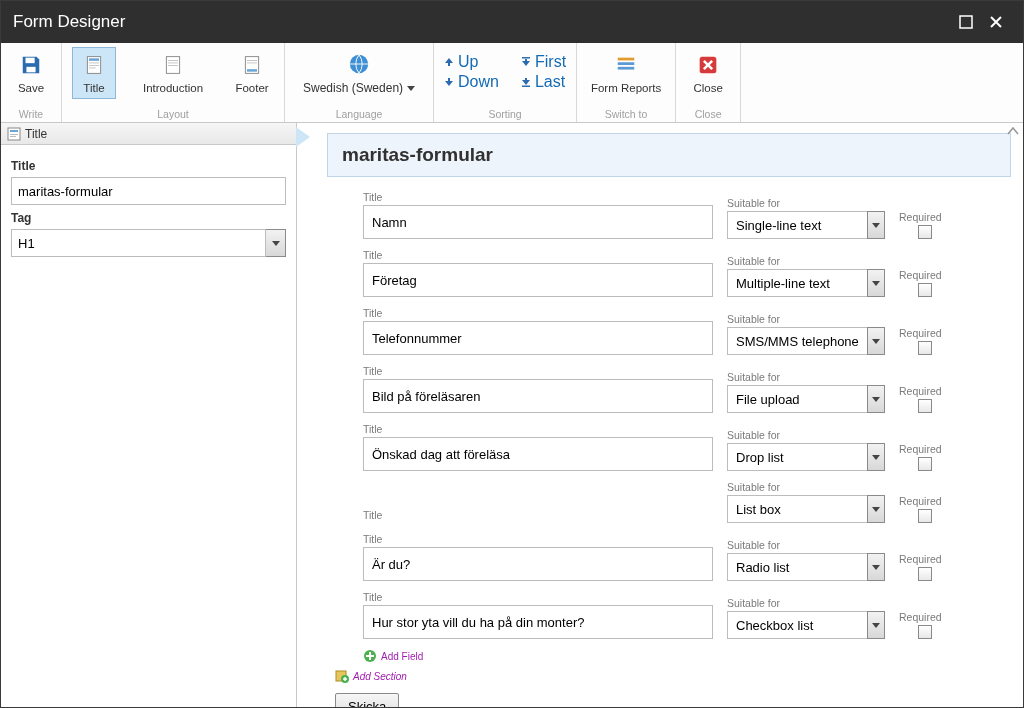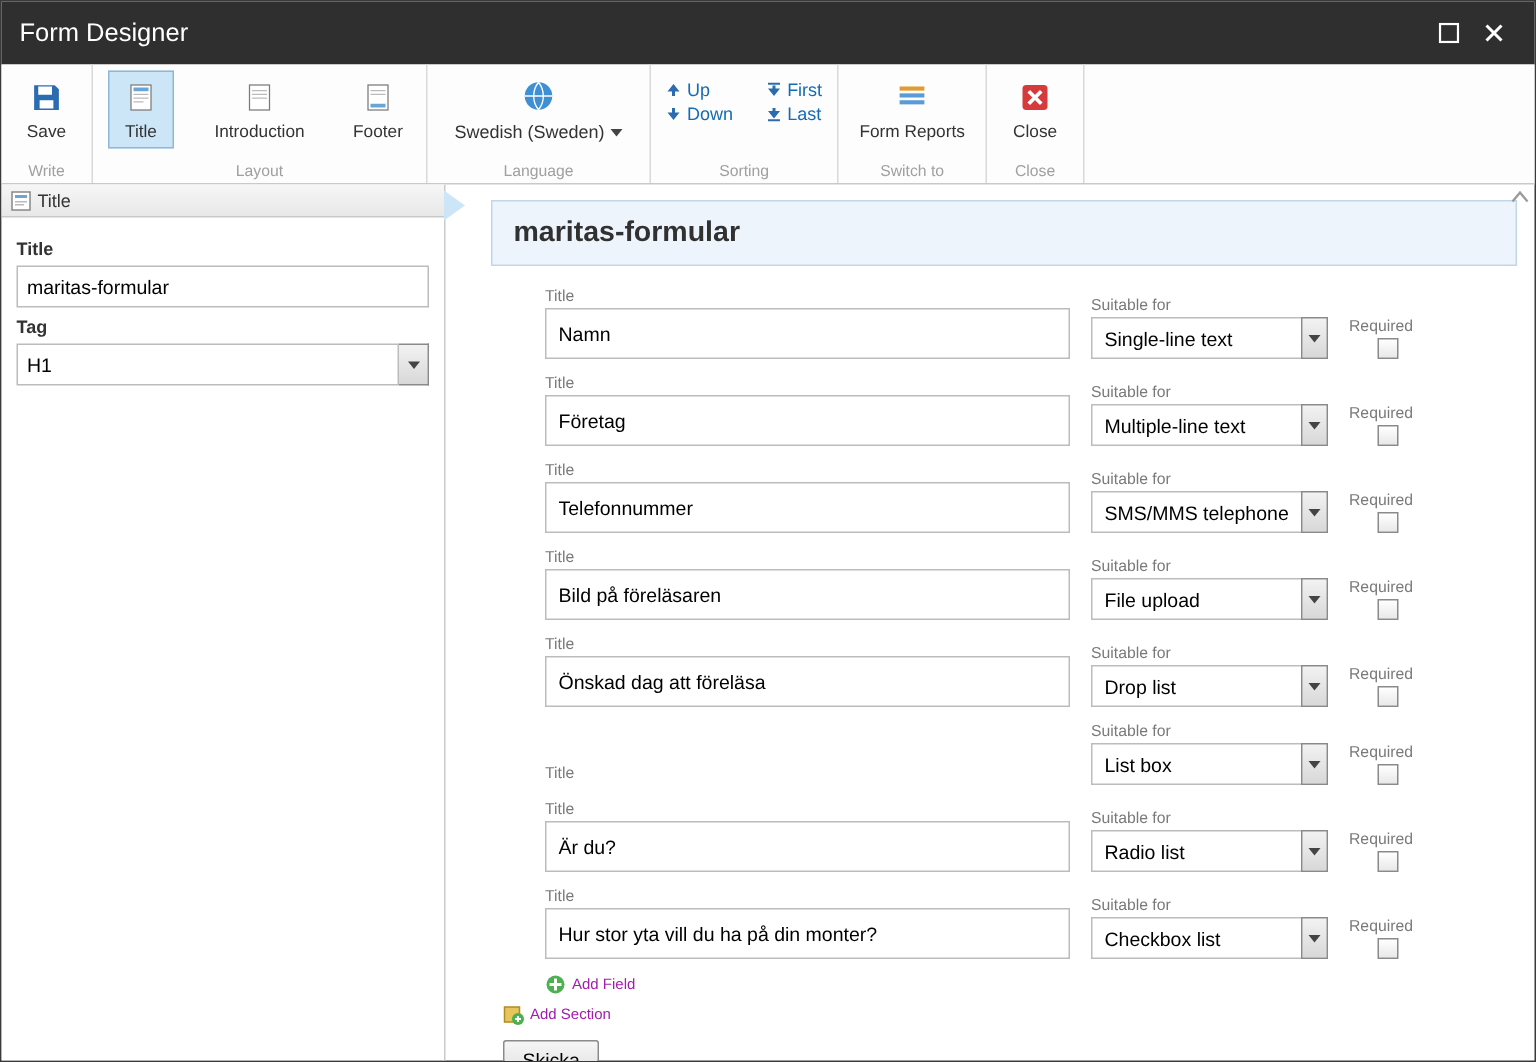--- a/index.html
+++ b/index.html
@@ -11,21 +11,21 @@
   .win-btn svg { width:14px; height:14px; }
   .ribbon { background:#fdfdfd; border-bottom:1px solid #c9c9c9; height:80px; display:flex; }
   .ribbon-group { display:flex; flex-direction:column; align-items:center; border-right:1px solid #d9d9d9; padding:4px 10px 2px 10px; position:relative;}
   .ribbon-btns { display:flex; gap:24px;}
   .ribbon-btn { display:flex; flex-direction:column; align-items:center; justify-content:flex-start; width:58px; padding:4px 2px; border:1px solid transparent; cursor:pointer;}
   .ribbon-btn.active { background:#cde6f7; border:1px solid #8fb8d8;}
   .ribbon-icon { width:26px; height:26px; display:flex; align-items:center; justify-content:center;}
   .ribbon-label { font-size:11.5px; color:#333; margin-top:4px; white-space:nowrap; text-align:center;}
   .ribbon-group-label { font-size:10.5px; color:#a0a0a0; position:absolute; bottom:2px; left:0; right:0; text-align:center;}
   .sort-col { display:flex; flex-direction:column; gap:2px; padding-top:6px;}
-  .sort-item { font-size:12px; color:#146bb5; display:flex; align-items:center; gap:4px; cursor:pointer;}
+  .sort-item { font-size:16px; color:#146bb5; display:flex; align-items:center; gap:4px; cursor:pointer;}
   .sort-item svg{width:10px;height:10px;}
   .lang-btn { display:flex; flex-direction:column; align-items:center; padding:4px 8px; cursor:pointer;}
   .lang-row { display:flex; align-items:center; gap:4px; font-size:12px; color:#333; margin-top:4px;}
   .body { flex:1; display:flex; overflow:hidden;}
   .side { width:296px; border-right:1px solid #c9c9c9; background:#fff; padding:0; position:relative;}
   .side-tab { height:22px; background:linear-gradient(#f6f6f6,#e8e8e8); border-bottom:1px solid #c9c9c9; display:flex; align-items:center; padding:0 6px; font-size:12px; color:#333;}
   .side-tab svg{width:14px;height:14px; margin-right:4px;}
   .side-form { padding:8px 10px; }
   .side-label { font-size:12px; font-weight:bold; color:#333; margin-top:6px; margin-bottom:4px; display:block;}
   .side-input { width:100%; height:28px; border:1px solid #bcbcbc; font-size:13px; padding:0 6px;}
@@ -43,21 +43,21 @@
   .col-type { width:158px;}
   .col-req { width:52px; text-align:left;}
   .small-label { font-size:10.5px; color:#7a7a7a; margin-bottom:2px;}
   .fld-input { height:28px; border:1px solid #bcbcbc; font-size:13px; padding:16px 8px; width:100%;}
   .combo { display:flex; }
   .combo-input { flex:1; height:28px; border:1px solid #bcbcbc; border-right:none; font-size:13px; padding:0 8px; background:#fff;}
   .combo-btn { width:18px; height:28px; border:1px solid #8a8a8a; background:linear-gradient(#f2f2f2,#d8d8d8); display:flex; align-items:center; justify-content:center; cursor:pointer;}
   .check { width:14px; height:14px; border:1px solid #8a8a8a; background:linear-gradient(#fff,#e8e8e8); margin:0 auto;}
   .link-row { display:flex; align-items:center; gap:4px; font-size:10px; color:#a21caf; margin:6px 0 4px 0; cursor:pointer;}
   .link-row.add-field { margin-left:0;}
-  .link-row.add-section { margin-left:-28px;}
+  .link-row.add-section { margin-left:-28px;font-style:italic;}
   .btn-submit { margin-left:-28px; margin-top:6px; height:26px; padding:0 12px; border:1px solid #8a8a8a; background:linear-gradient(#f6f6f6,#dedede); font-size:13px; border-radius:2px; cursor:pointer;}
   .icon-plus-circle{width:14px;height:14px;}
   .caret{width:0;height:0;border-left:4px solid transparent;border-right:4px solid transparent;border-top:5px solid #444;}
 </style>
 </head>
 <body>
 
 <div class="window">
 
   <div class="titlebar">

